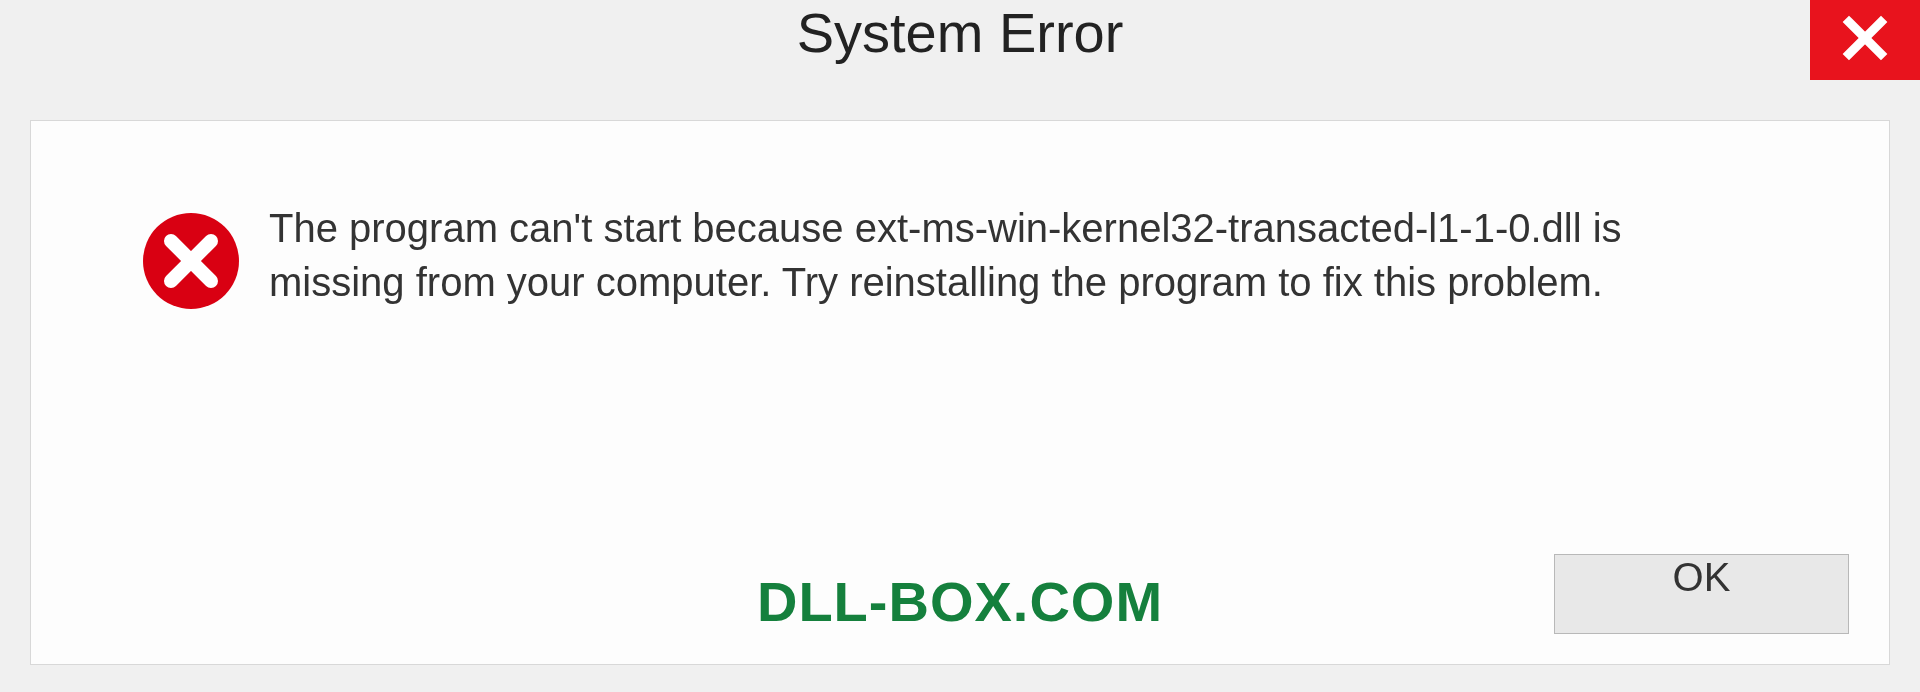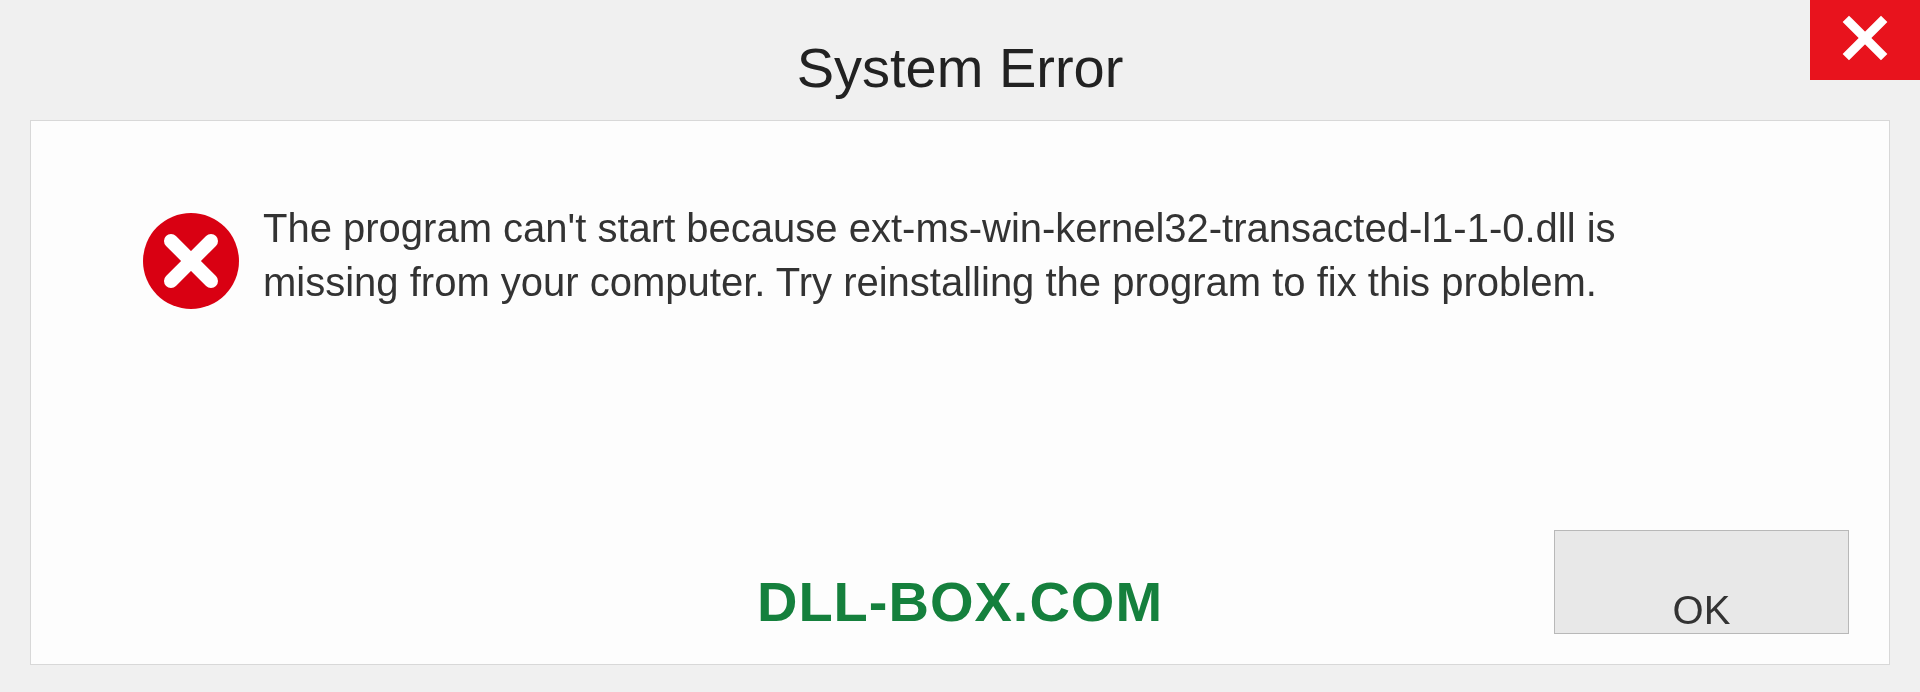--- a/index.html
+++ b/index.html
@@ -11,21 +11,21 @@
       width: 1920px;
       height: 692px;
       background: #f0f0f0;
       font-family: "Segoe UI", Arial, sans-serif;
       position: relative;
       overflow: hidden;
     }
     .titlebar {
       height: 100px;
       display: flex;
-      align-items: flex-end;
+      align-items: flex-start;
       justify-content: center;
       position: relative;
     }
     .title {
       font-size: 56px;
       font-weight: 400;
       color: #222;
     }
     .close-btn {
       position: absolute;
@@ -47,21 +47,21 @@
       margin: 20px 30px 30px 30px;
       background: #fdfdfd;
       border: 1px solid #d8d8d8;
       height: 545px;
       position: relative;
     }
     .message-row {
       display: flex;
       align-items: flex-start;
       padding: 80px 90px 0 110px;
-      gap: 22px;
+      gap: 28px;
     }
     .error-icon {
       width: 100px;
       height: 100px;
       flex-shrink: 0;
       margin-top: 10px;
     }
     .error-icon svg {
       width: 100%;
       height: 100%;
@@ -82,27 +82,27 @@
       font-weight: 800;
       color: #15803d;
       letter-spacing: 1px;
       font-family: Arial, sans-serif;
     }
     .ok-btn {
       position: absolute;
       bottom: 30px;
       right: 40px;
       width: 295px;
-      height: 104px;
+      height: 80px;
       background: #e8e8e8;
       border: 1px solid #b8b8b8;
       font-size: 40px;
       color: #333;
       display: flex;
-      align-items: flex-end;
+      align-items: flex-start;
       justify-content: center;
       cursor: pointer;
       font-family: "Segoe UI", Arial, sans-serif;
     }
   </style>
 </head>
 <body>
 
 <div class="titlebar">
   <div class="title">System Error</div>

